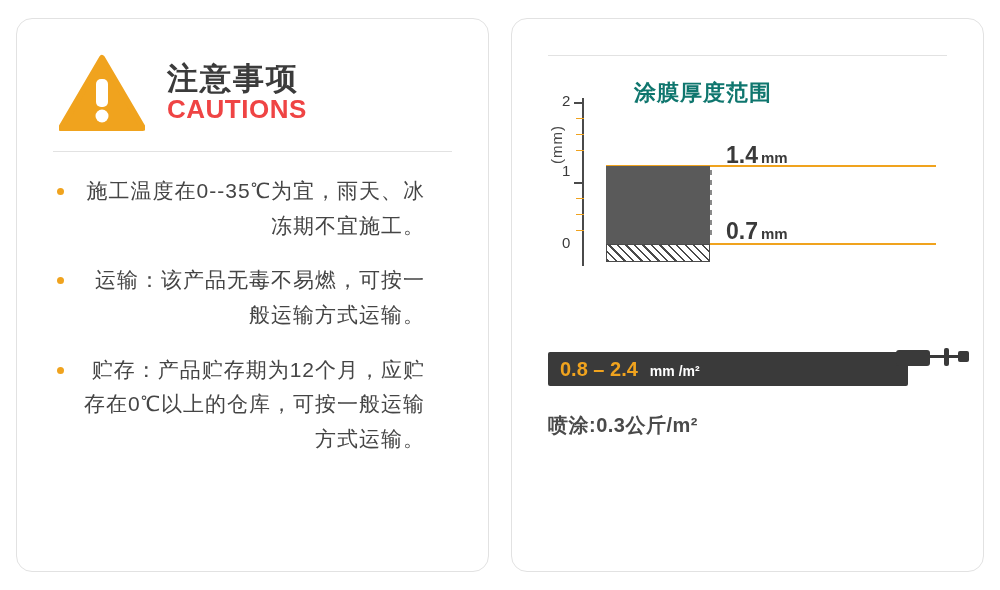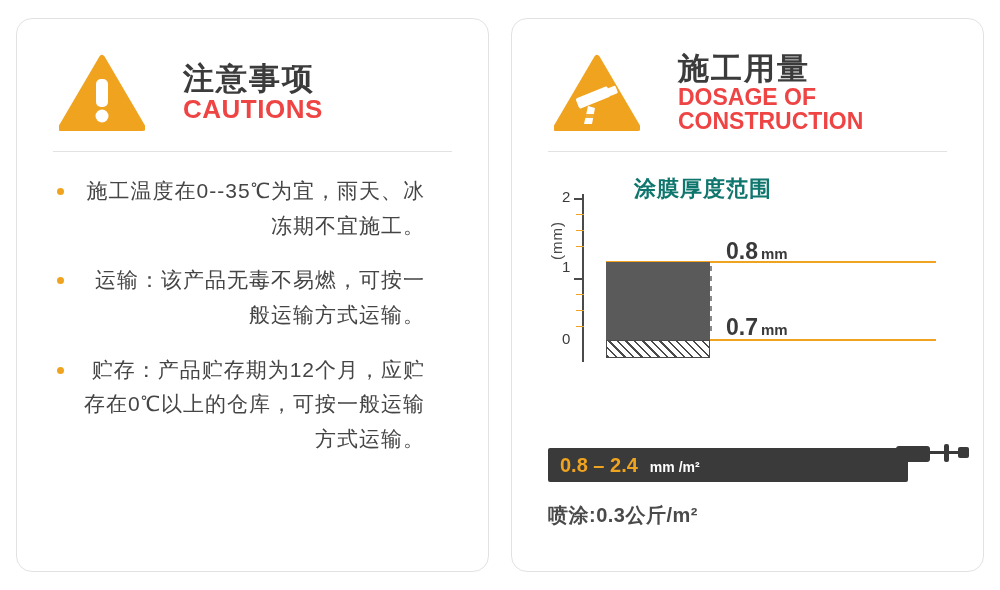--- a/index.html
+++ b/index.html
@@ -30,21 +30,21 @@
     border-radius: 16px;
     background: #fff;
     box-sizing: border-box;
     padding: 26px 34px 20px 34px;
   }
 
   
   .card-header {
     display: flex;
     align-items: center;
-    gap: 38px;
+    gap: 22px;
     padding-left: 8px;
     height: 96px;
   }
   .header-icon {
     width: 86px;
     height: 78px;
     flex: 0 0 auto;
     position: relative;
   }
   .header-titles {
@@ -245,21 +245,21 @@
   .roller-icon {
     position: absolute;
     left: 348px;
     top: 32px;
     width: 78px;
     height: 50px;
   }
   .spray-text {
     position: absolute;
     left: 2px;
-    top: 94px;
+    top: 100px;
     font-size: 20px;
     font-weight: bold;
     color: #4a4a4a;
     letter-spacing: 0.5px;
   }
 </style>
 </head>
 <body>
 
 <div class="page">
@@ -293,35 +293,20 @@
       </li>
       <li class="bullet-item">
         <span class="bullet-dot"></span>
         <span class="bullet-text">贮存：产品贮存期为12个月，应贮存在0℃以上的仓库，可按一般运输方式运输。</span>
       </li>
     </ul>
   </section>
 
   <section class="card">
 
-    <div class="card-header">
-      <div class="header-icon">
-        <svg viewBox="0 0 86 78" width="86" height="78" aria-hidden="true">
-          <path d="M43 4 L84 74 L2 74 Z" fill="#f0a31e" stroke="#f0a31e" stroke-width="6" stroke-linejoin="round"></path>
-          <rect x="22" y="38" width="34" height="11" rx="2" fill="#ffffff" transform="rotate(-22 39 43)"></rect>
-          <rect x="54" y="33" width="9" height="8" rx="1.5" fill="#ffffff" transform="rotate(-22 58 37)"></rect>
-          <path d="M34 52 L30 70 L38 70 L41 54 Z" fill="#ffffff"></path>
-          <rect x="26" y="60" width="20" height="4" fill="#f0a31e" opacity="0.9"></rect>
-        </svg>
-      </div>
-      <div class="header-titles">
-        <div class="title-cn">施工用量</div>
-        <div class="title-en small">DOSAGE OF CONSTRUCTION</div>
-      </div>
-    </div>
 
     <div class="divider"></div>
 
     <div class="chart-block">
       <div class="chart-heading">涂膜厚度范围</div>
 
       <div class="y-axis-label">(mm)</div>
       <div class="axis-line"></div>
 
       <div class="tick-label" style="top:14px;">2</div>
@@ -336,21 +321,21 @@
       <div class="tick" style="top:152px;"></div>
       <div class="tick-label" style="top:156px;">0</div>
 
       <div class="guide guide-upper"></div>
       <div class="guide guide-lower"></div>
       <div class="bar"></div>
       <div class="hatch"></div>
       <div class="dashline"></div>
 
       <div class="val-label val-upper">
-        <span class="val-num">0.8</span><span class="val-unit">mm</span>
+        <span class="val-num">1.4</span><span class="val-unit">mm</span>
       </div>
       <div class="val-label val-lower">
         <span class="val-num">0.7</span><span class="val-unit">mm</span>
       </div>
     </div>
 
     <div class="dosage-block">
 
       <div class="roller-strip"></div>
       <div class="strip-text">

